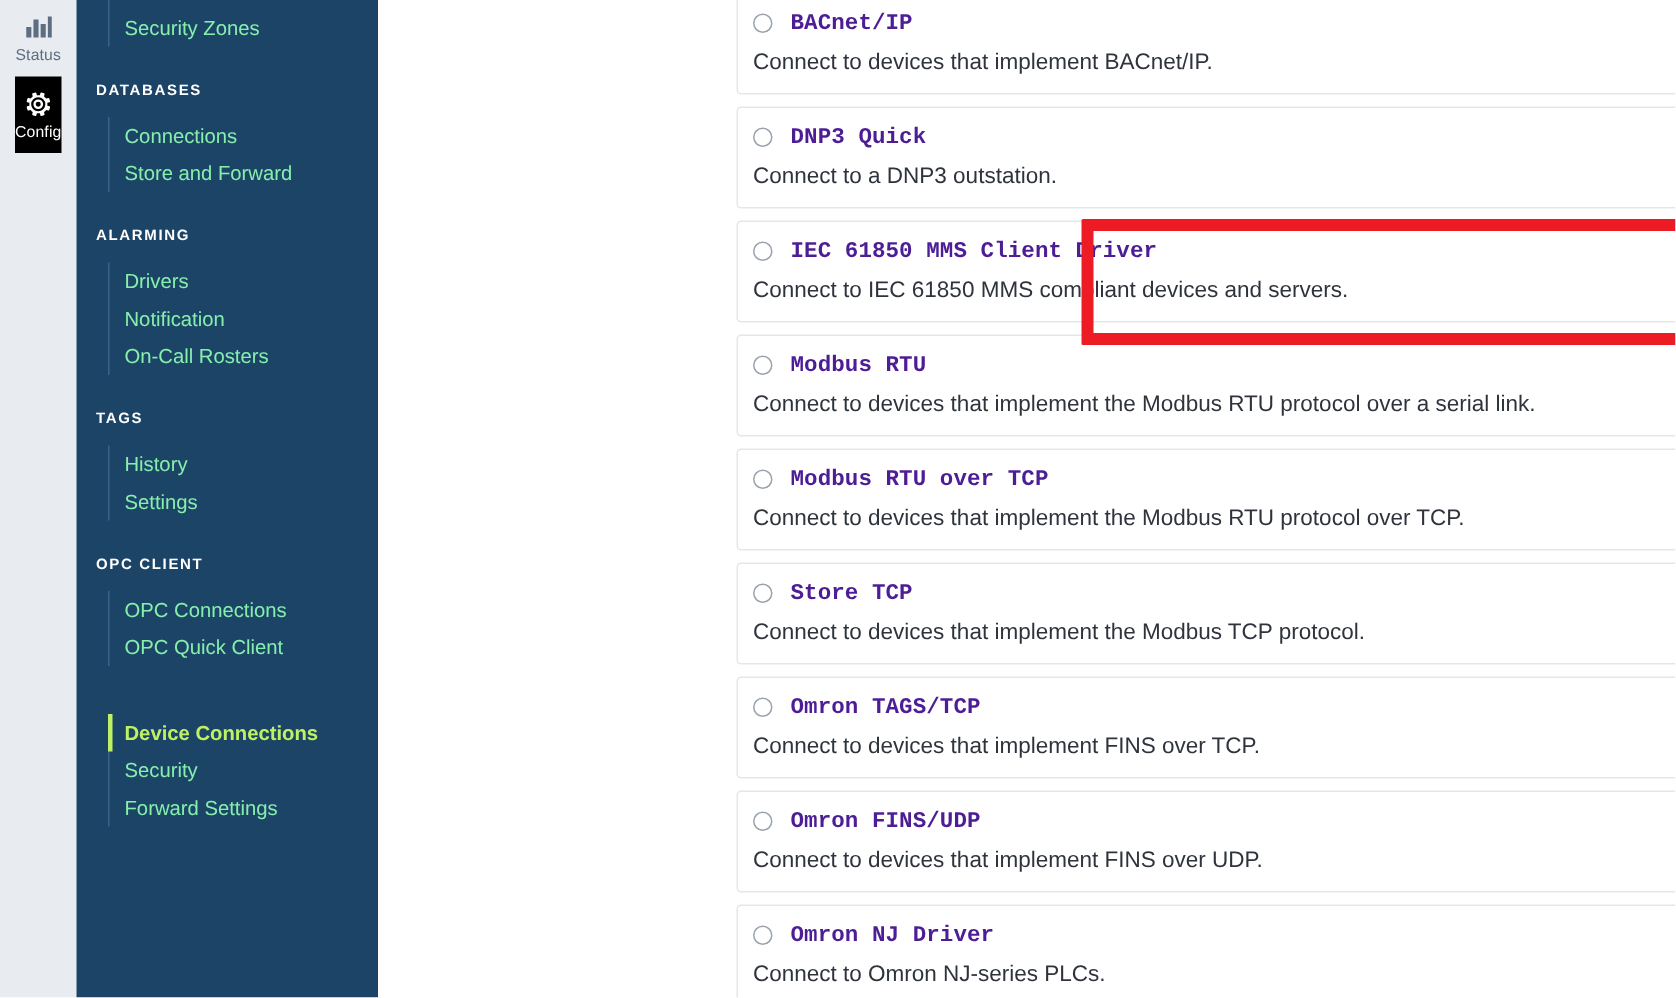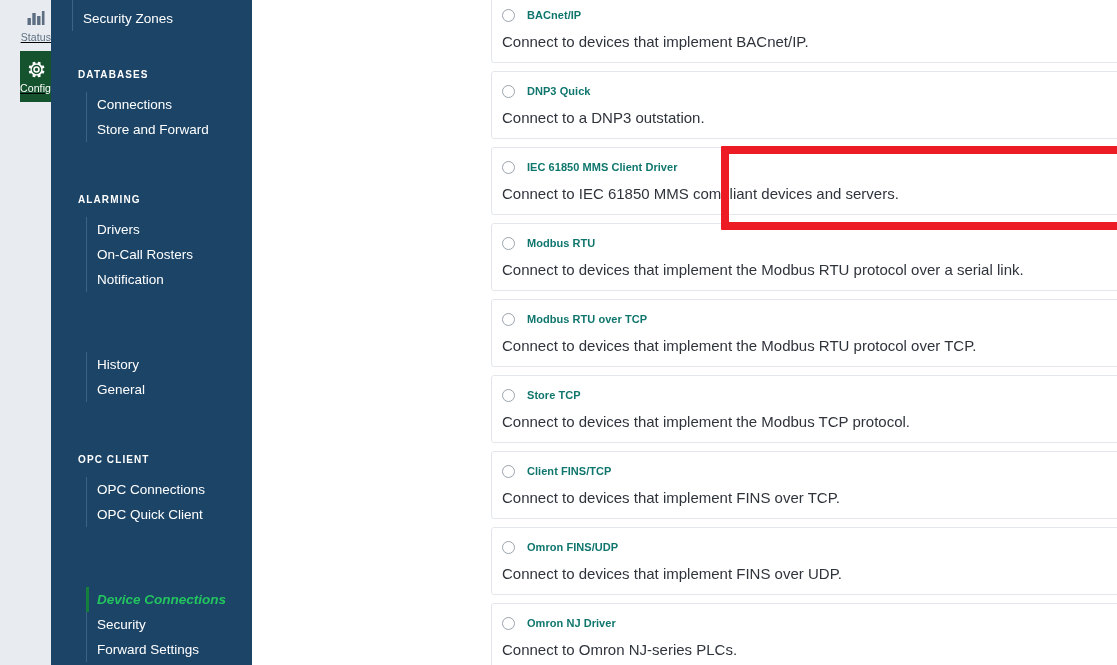--- a/index.html
+++ b/index.html
@@ -23,36 +23,35 @@
     overflow: hidden;
   }
 
   
   .rail {
     width: 51px;
     flex: 0 0 51px;
     background: #e8ecf0;
     display: flex;
     flex-direction: column;
-    align-items: flex-end;
-    text-decoration: underline;
+    align-items: center;
   }
   .rail-item {
     height: 51px;
     display: flex;
     flex-direction: column;
     align-items: center;
     justify-content: center;
     gap: 3px;
     color: #5d6e82;
     background: #e8ecf0;
     user-select: none;
   }
   .rail-item.active {
-    background: #14532d;
+    background: #000000;
     color: #ffffff;
   }
   .rail-icon {
     width: 20px;
     height: 20px;
     display: block;
     line-height: 0;
   }
   .rail-icon svg { display: block; }
   .rail-label {
@@ -69,21 +68,21 @@
   .sidebar {
     width: 201px;
     flex: 0 0 201px;
     background: #1c4467;
     color: #ffffff;
     position: relative;
     overflow: hidden;
     padding-top: 0;
   }
   .nav-section {
-    margin: 14px;
+    margin: 0;
   }
   .nav-section-title {
     font-size: 10px;
     font-weight: bold;
     letter-spacing: 1.1px;
     color: #ffffff;
     padding: 0 0 0 13px;
     margin: 0;
     height: 15px;
     line-height: 15px;
@@ -92,32 +91,31 @@
   .nav-group {
     border-left: 1px solid #3d6287;
     margin-left: 21px;
     padding: 0;
   }
   .nav-item {
     display: block;
     font-size: 13.5px;
     line-height: 25px;
     height: 25px;
-    color: #ffffff;
+    color: #86efac;
     padding-left: 8px;
     margin-left: -1px;
     border-left: 3px solid transparent;
     white-space: nowrap;
     cursor: pointer;
   }
   .nav-item.active {
-    color: #22c55e;
+    color: #bef264;
     font-weight: bold;
-    border-left: 3px solid #15803d;
-    font-style: italic;
+    border-left: 3px solid #bef264;
   }
   .sec-gap { height: 22px; }
   .sec-gap-sm { height: 10px; }
 
   
   .clip-top {
     height: 6px;
     overflow: hidden;
   }
 
@@ -152,26 +150,27 @@
   .radio {
     width: 13px;
     height: 13px;
     border: 1.3px solid #9aa3ad;
     border-radius: 50%;
     background: #ffffff;
     flex: 0 0 13px;
     box-sizing: border-box;
   }
   .dc-title {
-    font-size: 11px;
+    font-size: 15px;
     font-weight: bold;
-    color: #0f766e;
+    color: #4c1d95;
     margin-left: 12px;
     letter-spacing: .05px;
     white-space: nowrap;
+    font-family: Liberation Mono, monospace;
   }
   .dc-desc {
     font-size: 15px;
     color: #2f343c;
     padding: 6px 0 0 10px;
     line-height: 20px;
     white-space: nowrap;
   }
 
   
@@ -236,30 +235,31 @@
           <div class="nav-item">Connections</div>
           <div class="nav-item">Store and Forward</div>
         </div>
       </div>
       <div class="sec-gap"></div>
       <div class="nav-section">
         <div class="nav-section-title">ALARMING</div>
         <div class="sec-gap-sm"></div>
         <div class="nav-group">
           <div class="nav-item">Drivers</div>
+          <div class="nav-item">Notification</div>
           <div class="nav-item">On-Call Rosters</div>
-          <div class="nav-item">Notification</div>
-        </div>
-      </div>
-      <div class="sec-gap"></div>
-      <div class="nav-section">
+        </div>
+      </div>
+      <div class="sec-gap"></div>
+      <div class="nav-section">
+        <div class="nav-section-title">TAGS</div>
         <div class="sec-gap-sm"></div>
         <div class="nav-group">
           <div class="nav-item">History</div>
-          <div class="nav-item">General</div>
+          <div class="nav-item">Settings</div>
         </div>
       </div>
       <div class="sec-gap"></div>
       <div class="nav-section">
         <div class="nav-section-title">OPC CLIENT</div>
         <div class="sec-gap-sm"></div>
         <div class="nav-group">
           <div class="nav-item">OPC Connections</div>
           <div class="nav-item">OPC Quick Client</div>
         </div>
@@ -315,21 +315,21 @@
         <div class="driver-card">
           <div class="dc-head">
             <span class="radio"></span>
             <span class="dc-title">Store TCP</span>
           </div>
           <div class="dc-desc">Connect to devices that implement the Modbus TCP protocol.</div>
         </div>
         <div class="driver-card">
           <div class="dc-head">
             <span class="radio"></span>
-            <span class="dc-title">Client FINS/TCP</span>
+            <span class="dc-title">Omron TAGS/TCP</span>
           </div>
           <div class="dc-desc">Connect to devices that implement FINS over TCP.</div>
         </div>
         <div class="driver-card">
           <div class="dc-head">
             <span class="radio"></span>
             <span class="dc-title">Omron FINS/UDP</span>
           </div>
           <div class="dc-desc">Connect to devices that implement FINS over UDP.</div>
         </div>

